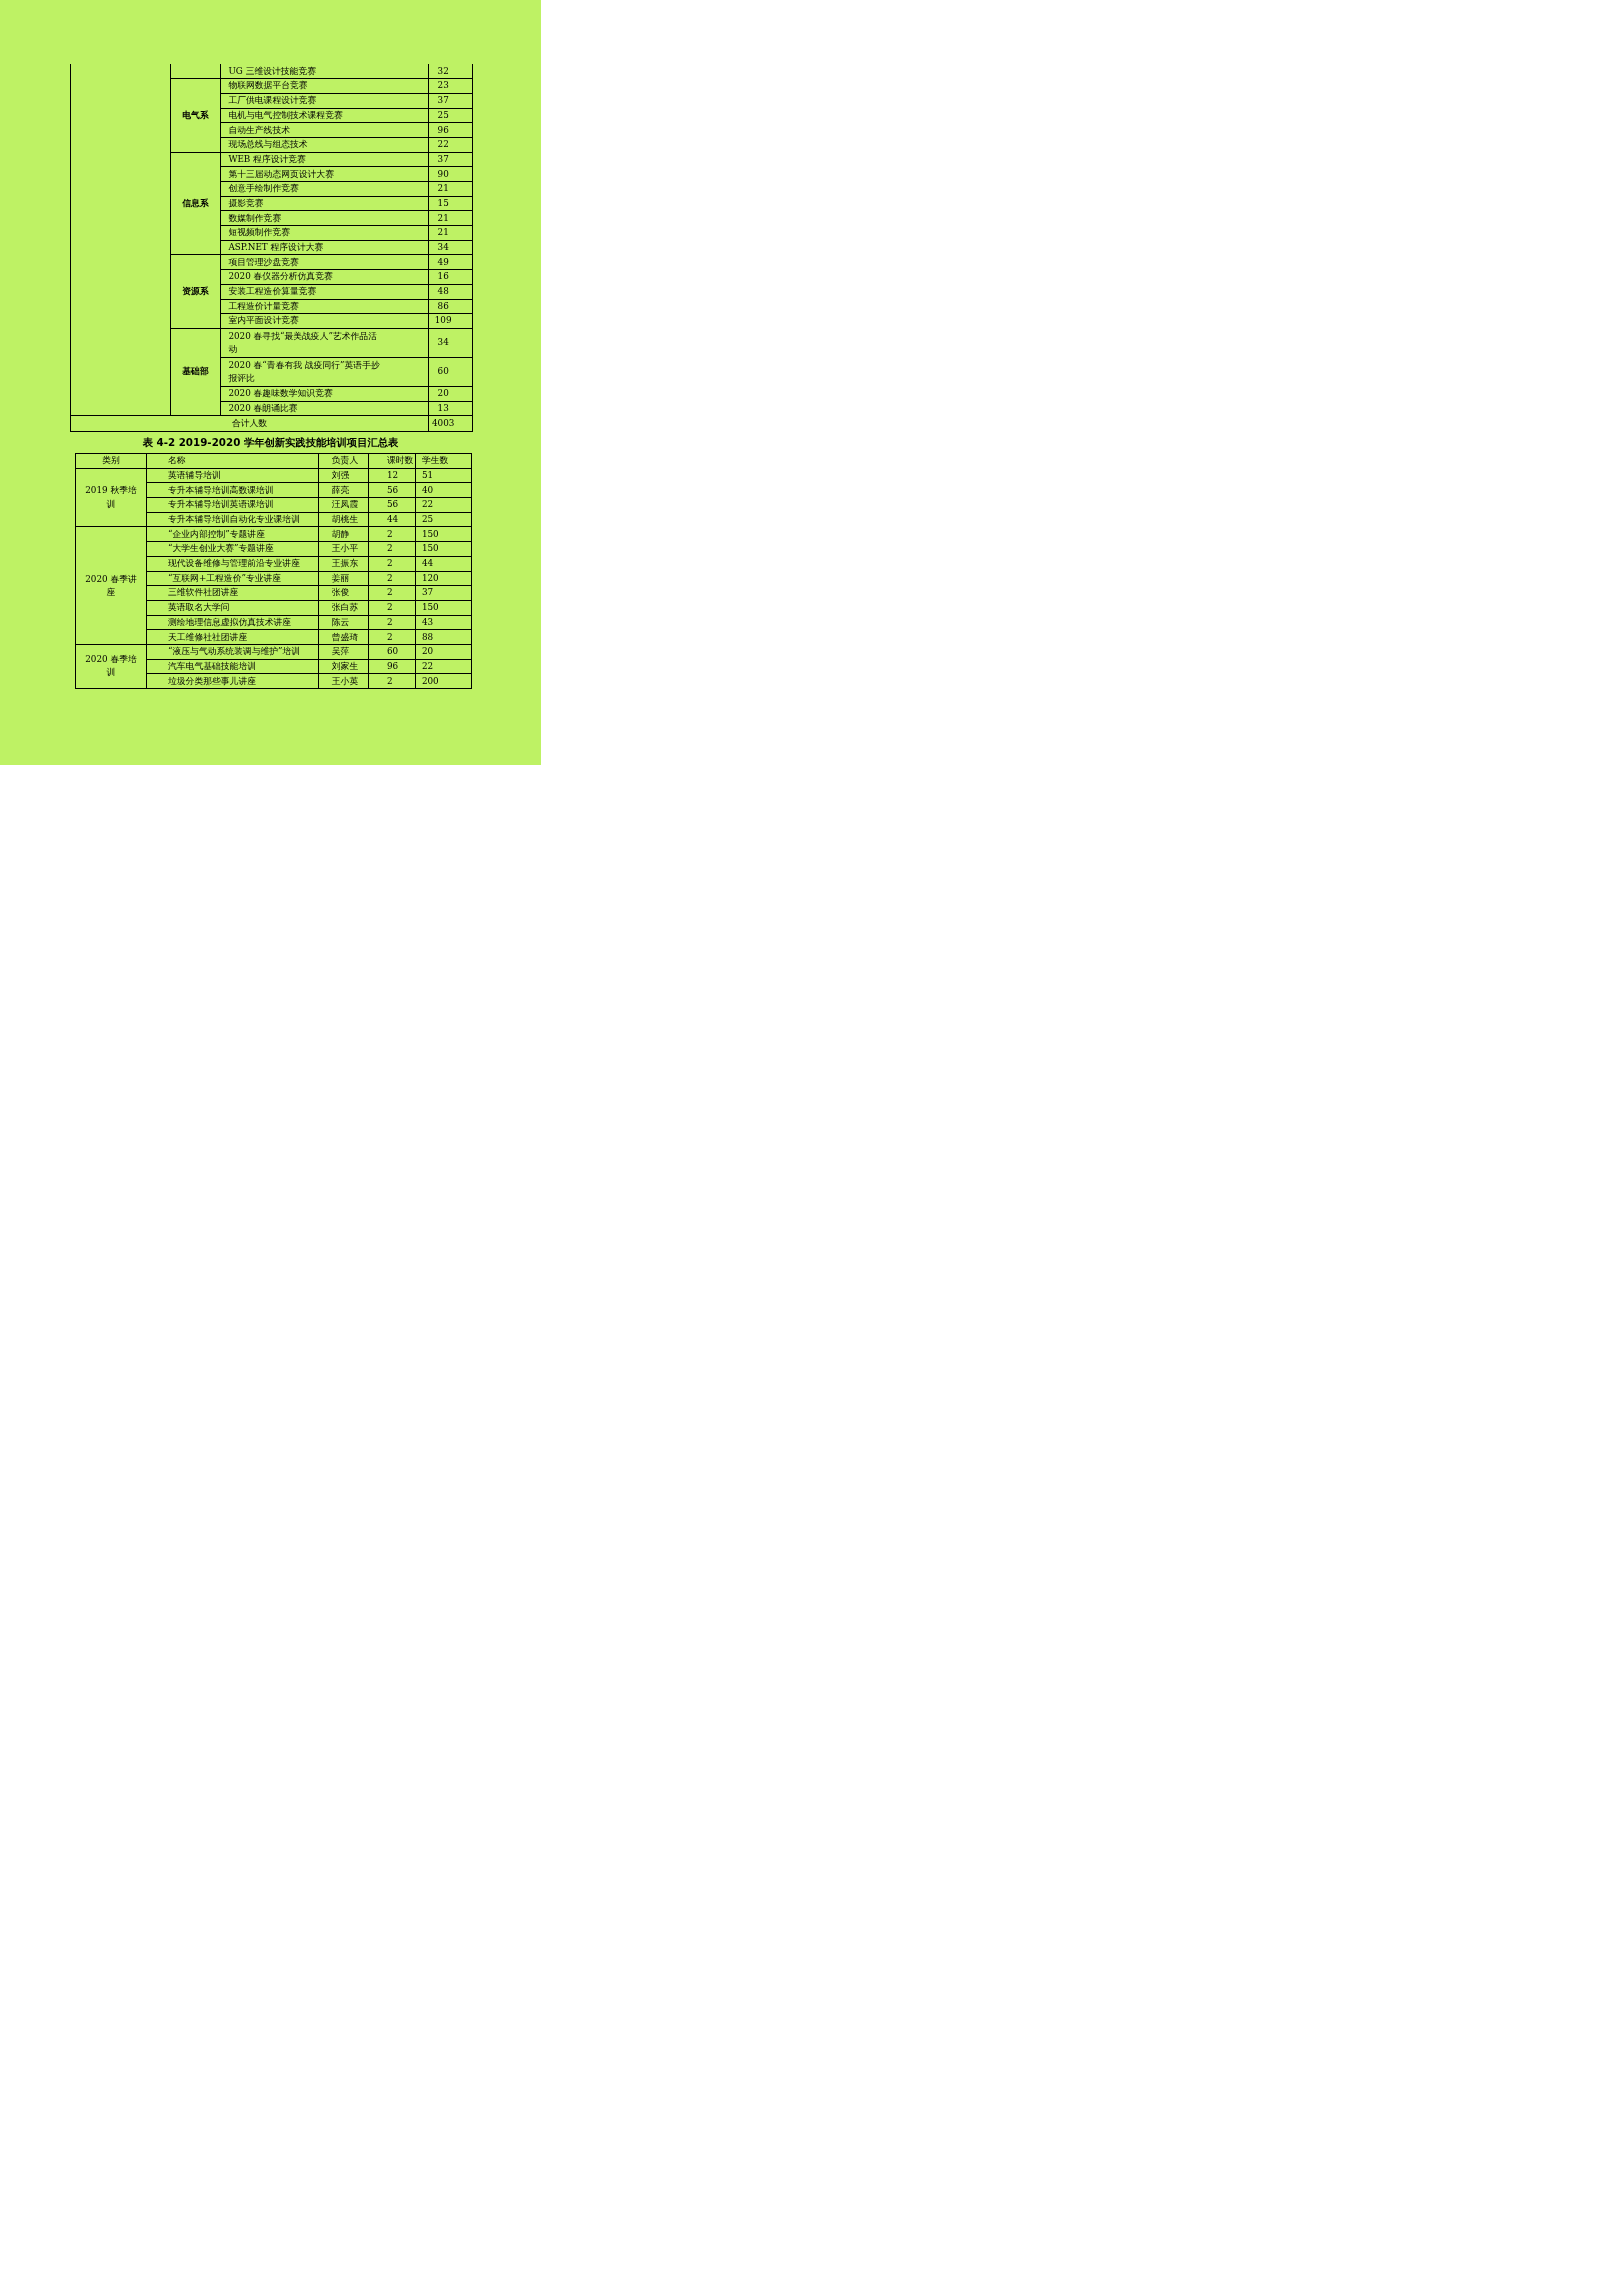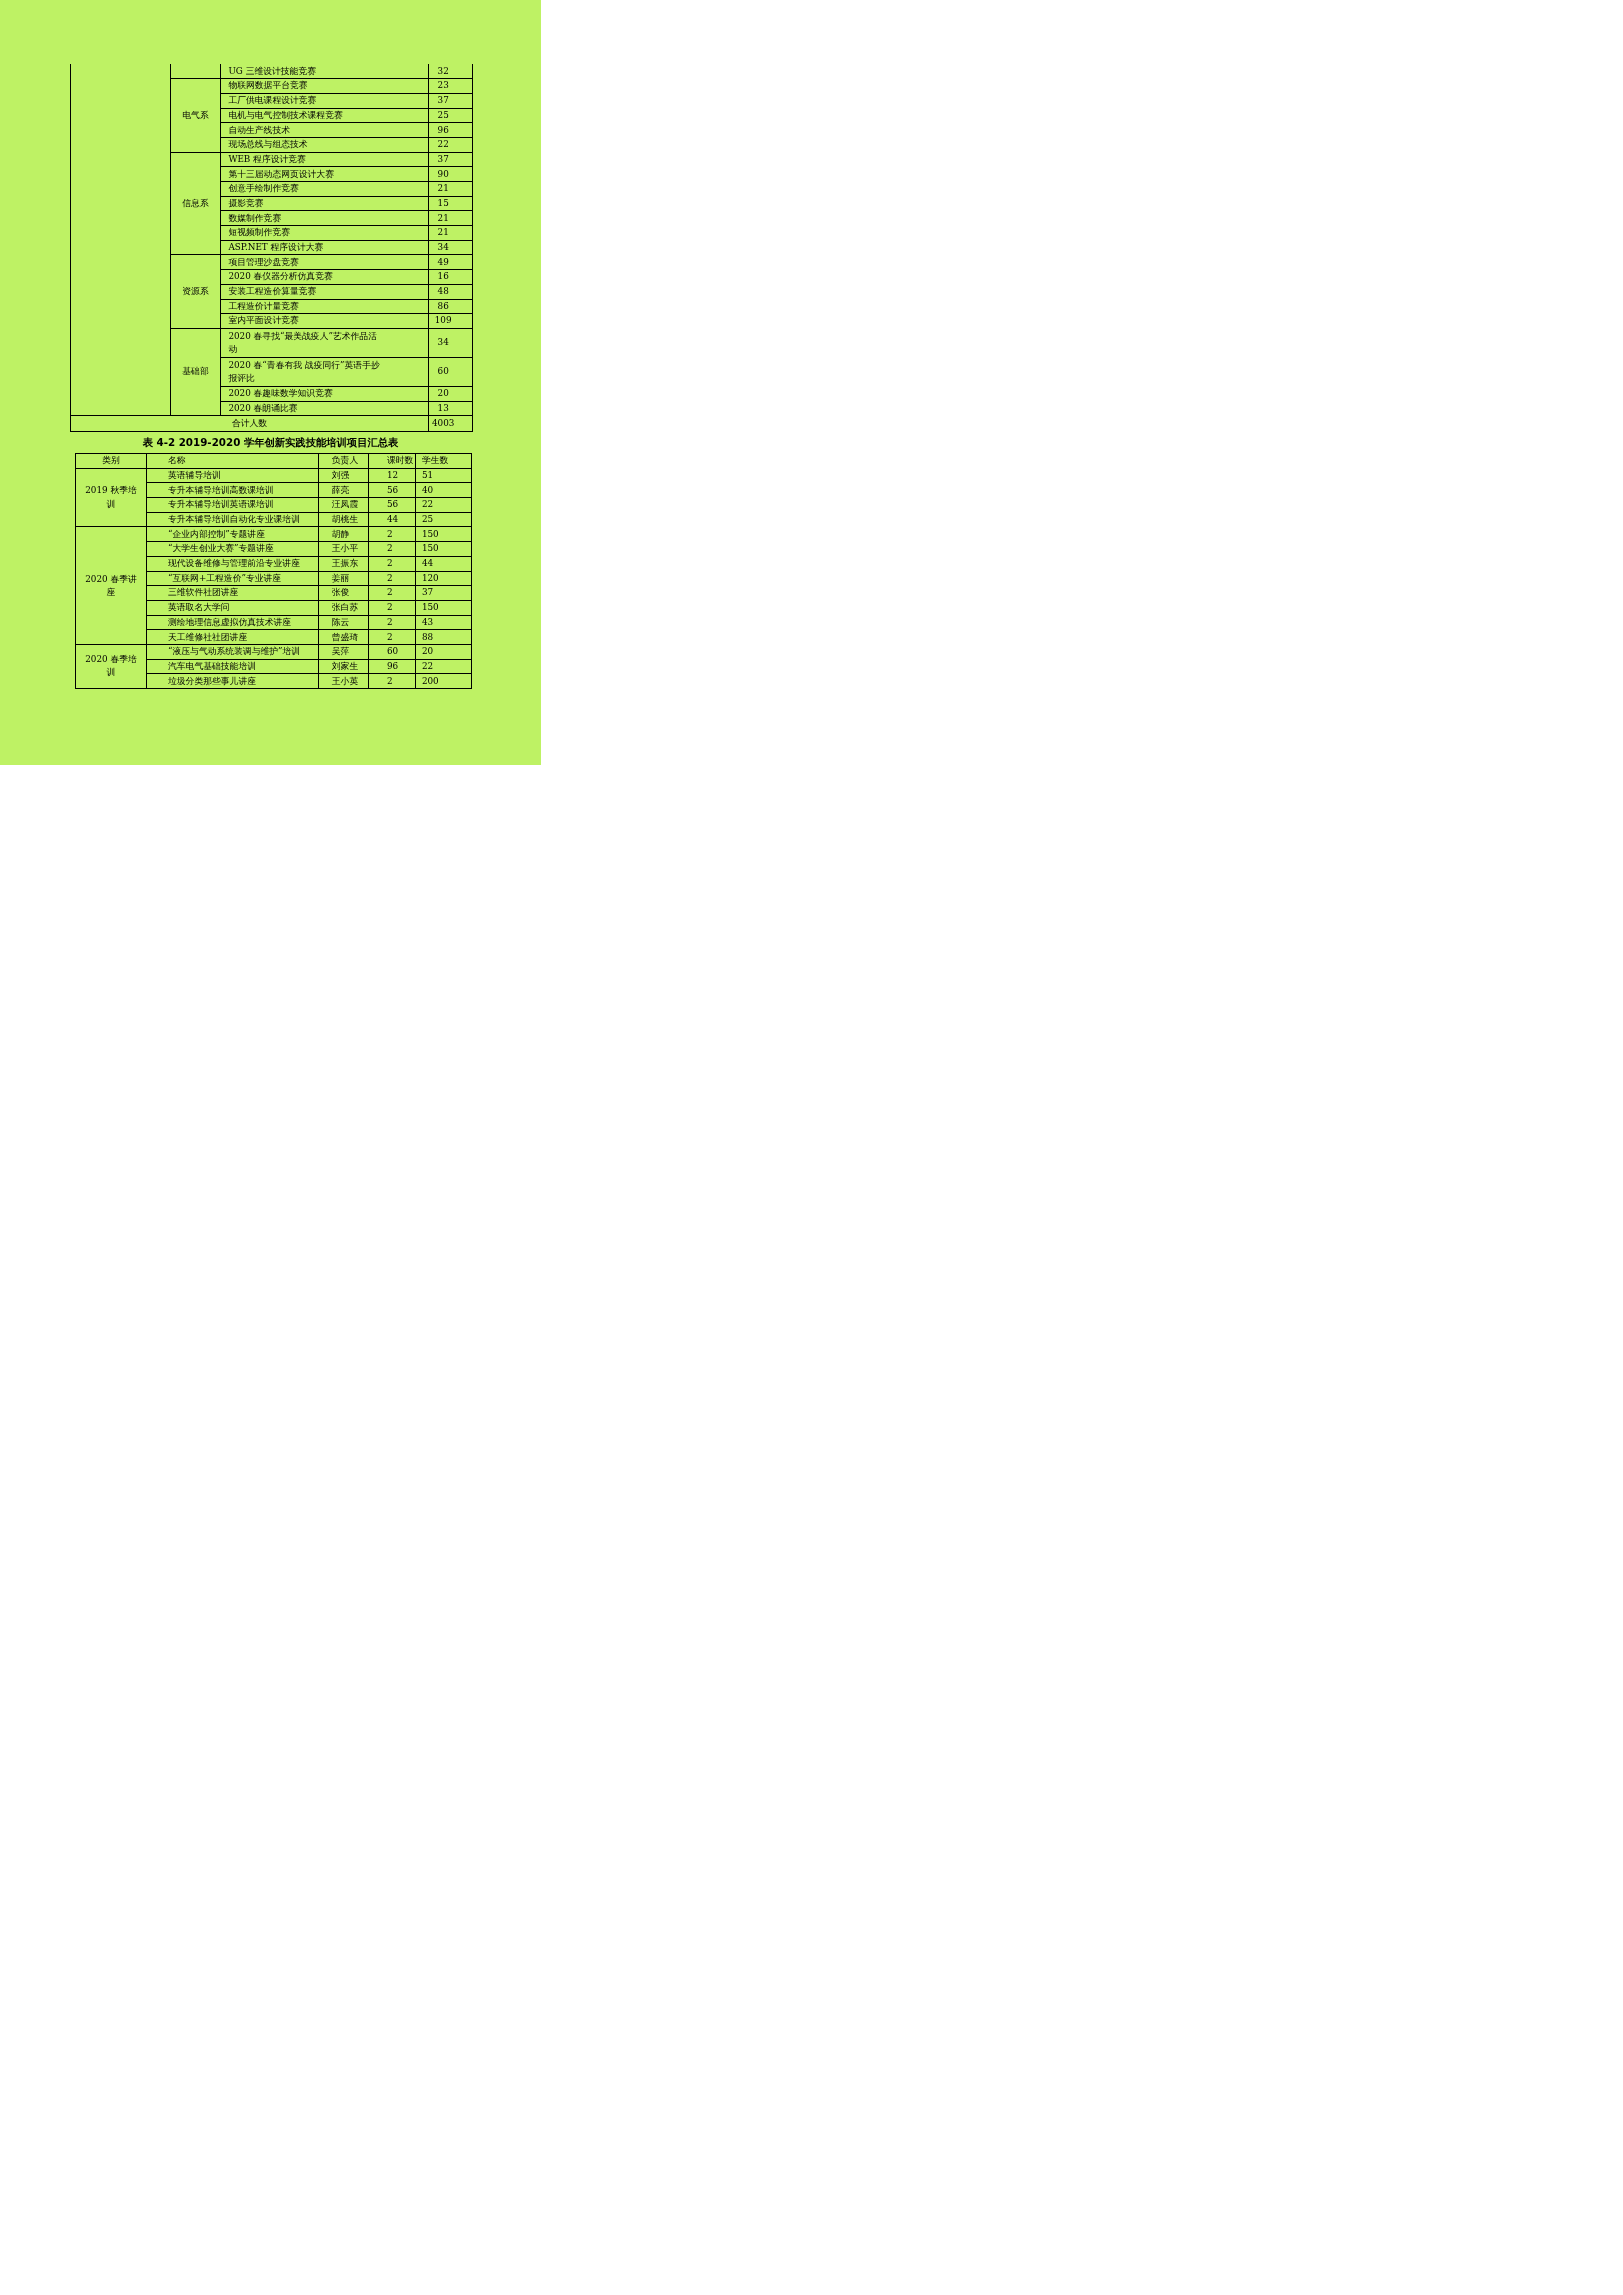--- a/index.html
+++ b/index.html
@@ -28,21 +28,21 @@
   }
   
   tr.bt > td{border-bottom-width:1.5px;}
   
   .t1{left:70px;top:64px;width:402px;}
   .t1 tr{height:14.7px;}
   .t1 tr.dbl{height:29px;}
   .t1 tr.tot{height:16px;}
   .t1 tr.first > td{border-top:none;}
   .c-empty{}
-  .dept{text-align:center;}
+  .dept{text-align:center;font-weight:bold;}
   .name{text-align:left;padding-left:7.4px;white-space:pre-line;}
   .num{text-align:center;padding-right:14.7px;}
   .totlabel{text-align:center;}
   
   .caption{
     position:absolute;
     top:436px;left:0;width:100%;
     text-align:center;
     font-family:"DejaVu Sans","Liberation Sans",sans-serif;
     font-weight:bold;

